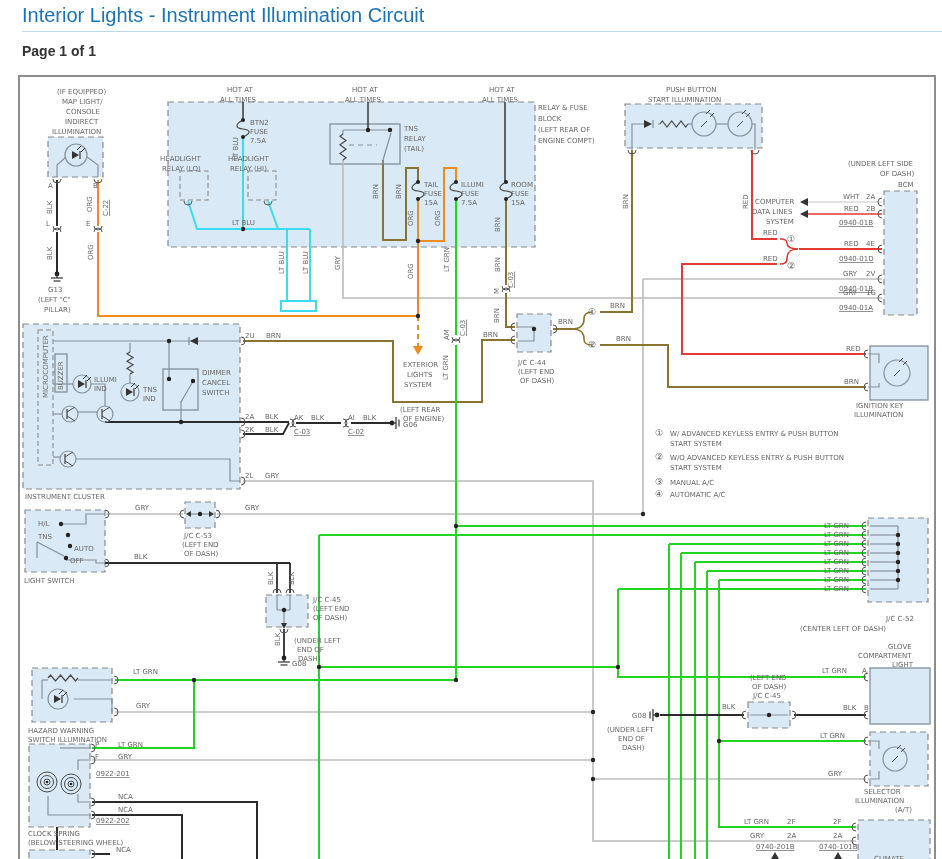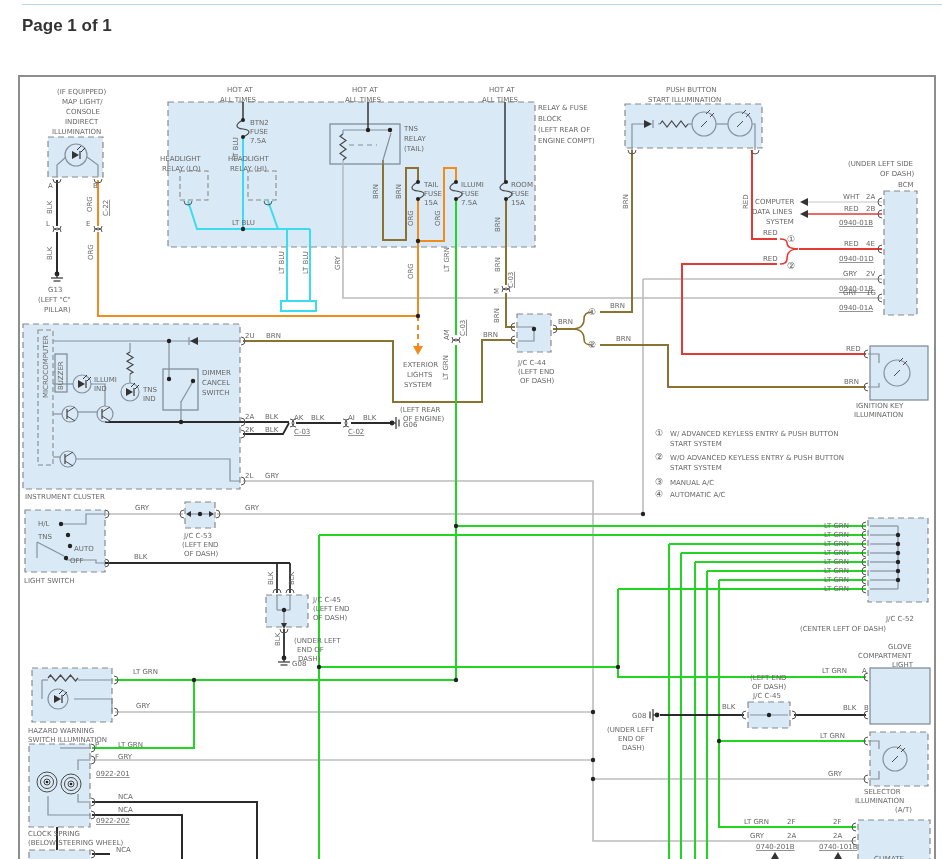--- a/index.html
+++ b/index.html
@@ -1,28 +1,29 @@
 <!DOCTYPE html>
 <html><head>
 <meta charset="utf-8">
 <style>
   html,body{margin:0;padding:0;width:942px;height:859px;overflow:hidden;background:#fff;
     font-family:"Liberation Sans","DejaVu Sans",sans-serif;}
   .header{padding:2px 0 0 22px;}
   .title{margin:0;font-size:20px;font-weight:500;color:#1a73b8;line-height:27px;}
   .title-rule{height:1px;background:#bcd8ec;margin-top:2px;width:100%;}
-  .page-info{margin:11px 0 0 0;font-size:17px;font-weight:bold;color:#333;}
+  .page-info{margin:11px 0 0 0;font-size:14px;font-weight:bold;color:#333;}
   .panel{position:absolute;left:18px;top:75px;width:914px;height:784px;
     border:2px solid #8d8d8d;background:#fff;overflow:hidden;}
   svg text{font-family:"DejaVu Sans","Liberation Sans",sans-serif;}
 </style>
 </head>
 <body>
 
 <div class="header">
+  <h1 class="title">Interior Lights - Instrument Illumination Circuit</h1>
   <div class="title-rule"></div>
   <p class="page-info">Page 1 of 1</p>
 </div>
 
 <div class="panel">
   <svg id="svg" width="914" height="784" viewBox="20 77 914 780">
       <rect x="48" y="135" width="55" height="40" fill="#d9e9f5" stroke="#8a8a8a" stroke-width="1.2" stroke-dasharray="6,4"></rect>
       <rect x="168" y="100" width="367" height="145" fill="#d9e9f5" stroke="#8a8a8a" stroke-width="1.2" stroke-dasharray="6,4"></rect>
       <rect x="180" y="169" width="28" height="29" fill="none" stroke="#8a8a8a" stroke-width="1.1" stroke-dasharray="5,3"></rect>
       <rect x="248" y="169" width="28" height="29" fill="none" stroke="#8a8a8a" stroke-width="1.1" stroke-dasharray="5,3"></rect>

